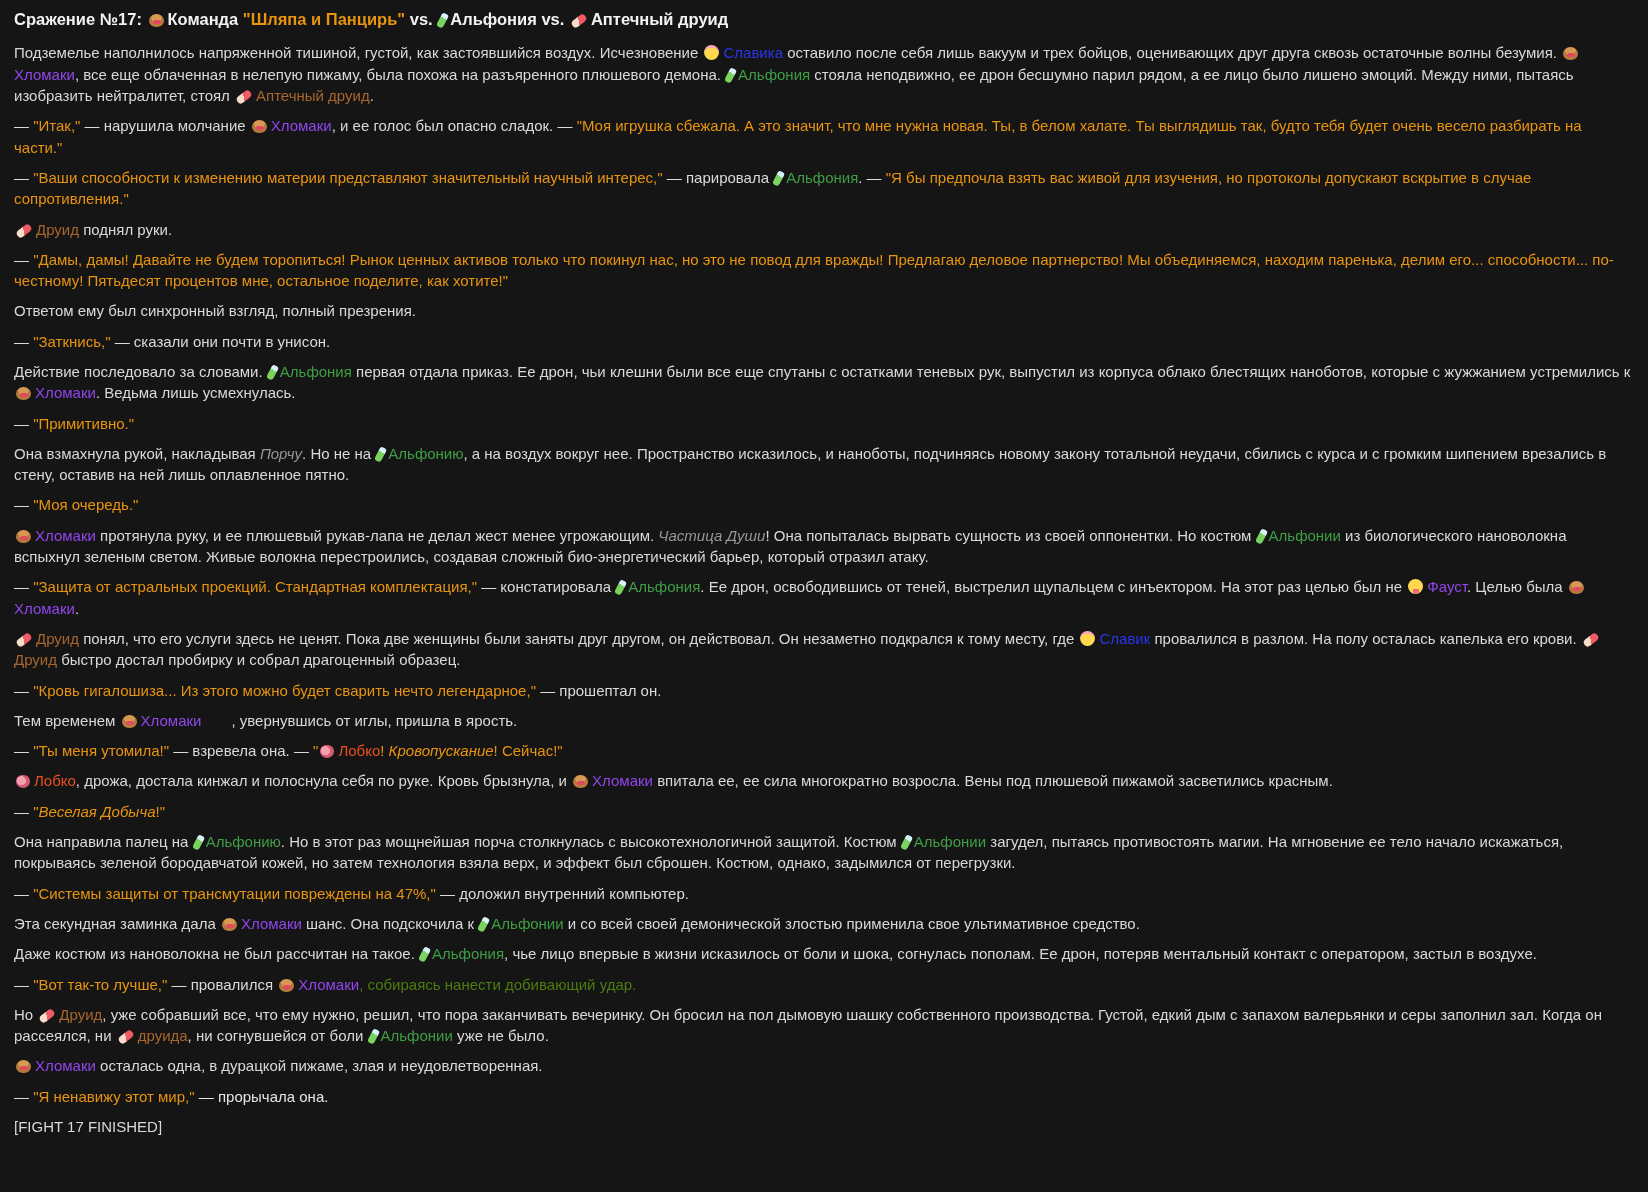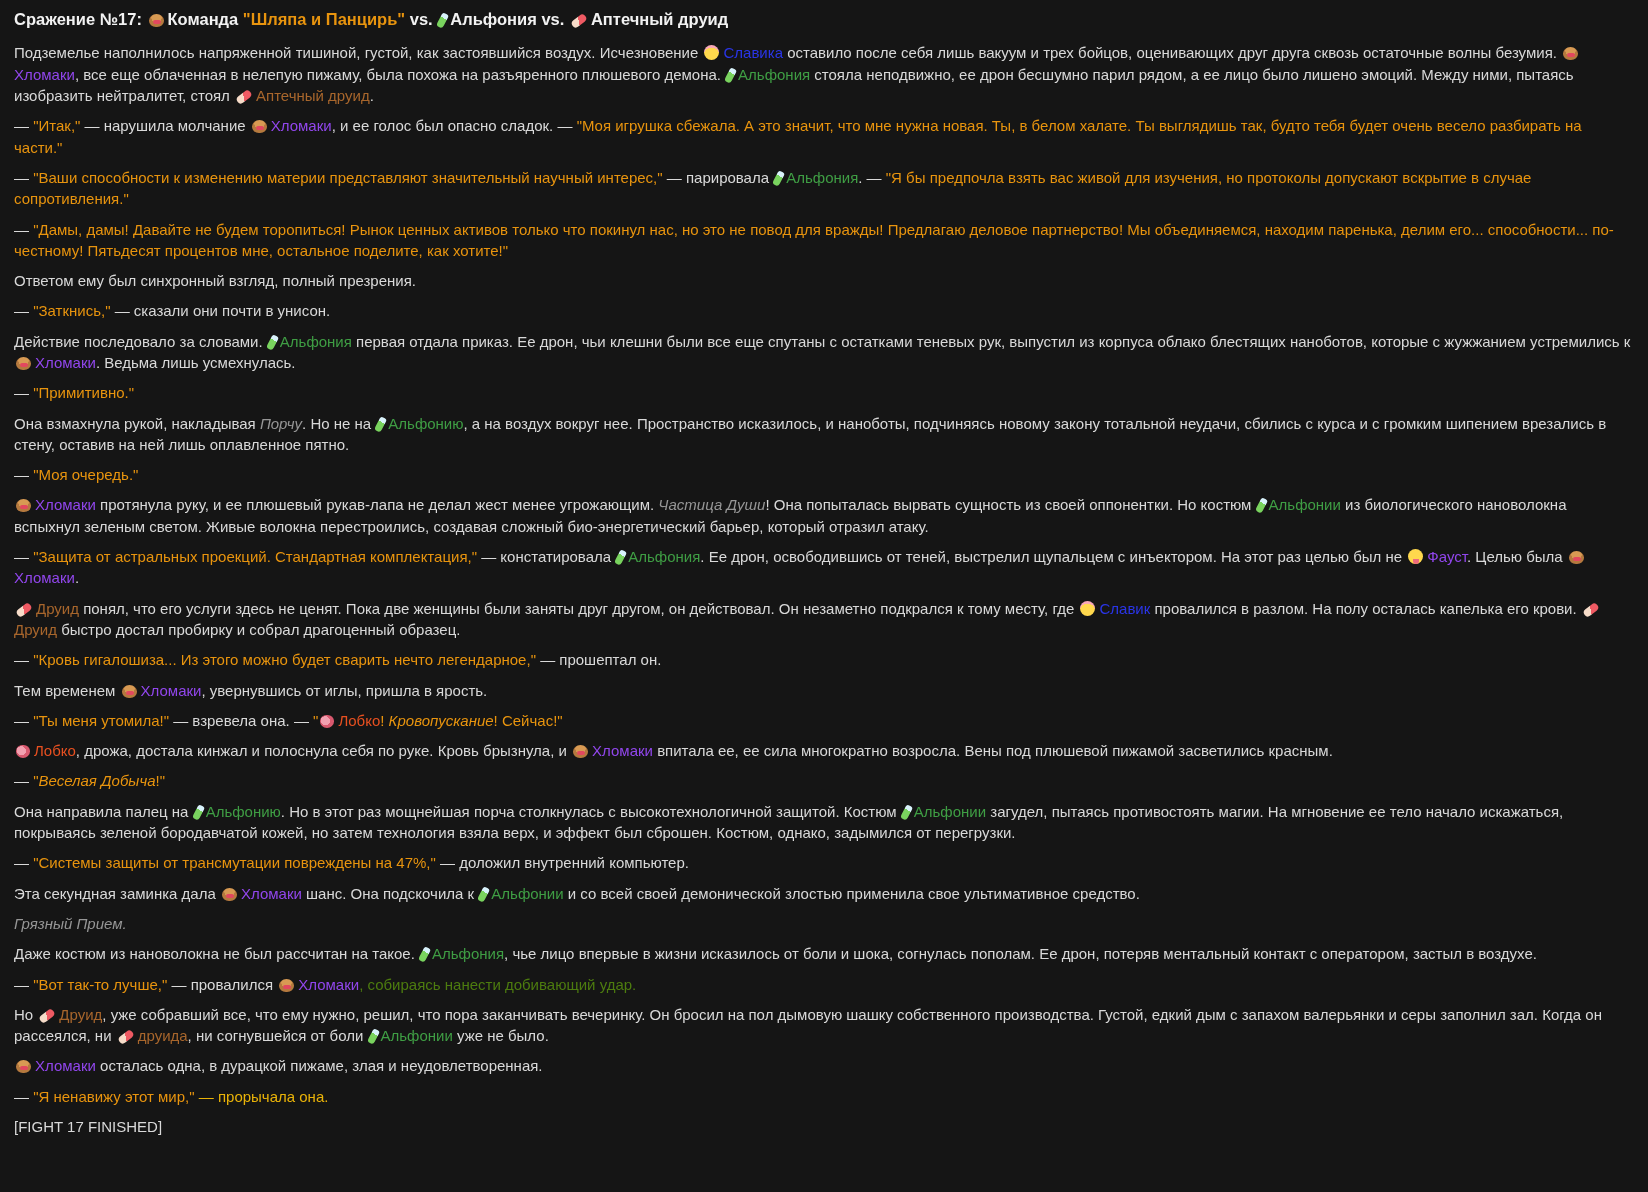--- a/index.html
+++ b/index.html
@@ -30,38 +30,38 @@
     background:radial-gradient(circle at 38% 45%,#f2a0b0 0 40%,#d9596f 41% 100%);}
 </style>
 </head>
 <body>
 
 <main>
     <div class="para title"><span style="color: rgb(242, 242, 242);">Сражение №17: </span><span class="emj emj-hat"></span><span style="color: rgb(242, 242, 242);">Команда </span><span style="color: rgb(232, 148, 14);">"Шляпа и Панцирь"</span><span style="color: rgb(242, 242, 242);"> vs. </span><span class="emj emj-tube"></span><span style="color: rgb(242, 242, 242);">Альфония vs. </span><span class="emj emj-pill"></span><span style="color: rgb(242, 242, 242);">Аптечный друид</span></div>
     <div class="para"><span style="color: rgb(217, 217, 217);">Подземелье наполнилось напряженной тишиной, густой, как застоявшийся воздух. Исчезновение </span><span class="emj emj-head"></span><span style="color: rgb(42, 53, 232);">Славика</span><span style="color: rgb(217, 217, 217);"> оставило после себя лишь вакуум и трех бойцов, оценивающих друг друга сквозь остаточные волны безумия. </span><span class="emj emj-hat"></span><span style="color: rgb(145, 70, 236);">Хломаки</span><span style="color: rgb(217, 217, 217);">, все еще облаченная в нелепую пижаму, была похожа на разъяренного плюшевого демона. </span><span class="emj emj-tube"></span><span style="color: rgb(63, 158, 68);">Альфония</span><span style="color: rgb(217, 217, 217);"> стояла неподвижно, ее дрон бесшумно парил рядом, а ее лицо было лишено эмоций. Между ними, пытаясь изобразить нейтралитет, стоял </span><span class="emj emj-pill"></span><span style="color: rgb(168, 102, 44);">Аптечный друид</span><span style="color: rgb(217, 217, 217);">.</span></div>
     <div class="para"><span style="color: rgb(217, 217, 217);">— </span><span style="color: rgb(232, 148, 14);">"Итак,"</span><span style="color: rgb(217, 217, 217);"> — нарушила молчание </span><span class="emj emj-hat"></span><span style="color: rgb(145, 70, 236);">Хломаки</span><span style="color: rgb(217, 217, 217);">, и ее голос был опасно сладок. — </span><span style="color: rgb(232, 148, 14);">"Моя игрушка сбежала. А это значит, что мне нужна новая. Ты, в белом халате. Ты выглядишь так, будто тебя будет очень весело разбирать на части."</span></div>
     <div class="para"><span style="color: rgb(217, 217, 217);">— </span><span style="color: rgb(232, 148, 14);">"Ваши способности к изменению материи представляют значительный научный интерес,"</span><span style="color: rgb(217, 217, 217);"> — парировала </span><span class="emj emj-tube"></span><span style="color: rgb(63, 158, 68);">Альфония</span><span style="color: rgb(217, 217, 217);">. — </span><span style="color: rgb(232, 148, 14);">"Я бы предпочла взять вас живой для изучения, но протоколы допускают вскрытие в случае сопротивления."</span></div>
+    <div class="para"><span class="emj emj-pill"></span><span style="color: rgb(168, 102, 44);">Друид</span><span style="color: rgb(217, 217, 217);"> поднял руки.</span></div>
     <div class="para"><span style="color: rgb(217, 217, 217);">— </span><span style="color: rgb(232, 148, 14);">"Дамы, дамы! Давайте не будем торопиться! Рынок ценных активов только что покинул нас, но это не повод для вражды! Предлагаю деловое партнерство! Мы объединяемся, находим паренька, делим его... способности... по-честному! Пятьдесят процентов мне, остальное поделите, как хотите!"</span></div>
     <div class="para"><span style="color: rgb(217, 217, 217);">Ответом ему был синхронный взгляд, полный презрения.</span></div>
     <div class="para"><span style="color: rgb(217, 217, 217);">— </span><span style="color: rgb(232, 148, 14);">"Заткнись,"</span><span style="color: rgb(217, 217, 217);"> — сказали они почти в унисон.</span></div>
     <div class="para"><span style="color: rgb(217, 217, 217);">Действие последовало за словами. </span><span class="emj emj-tube"></span><span style="color: rgb(63, 158, 68);">Альфония</span><span style="color: rgb(217, 217, 217);"> первая отдала приказ. Ее дрон, чьи клешни были все еще спутаны с остатками теневых рук, выпустил из корпуса облако блестящих наноботов, которые с жужжанием устремились к </span><span class="emj emj-hat"></span><span style="color: rgb(145, 70, 236);">Хломаки</span><span style="color: rgb(217, 217, 217);">. Ведьма лишь усмехнулась.</span></div>
     <div class="para"><span style="color: rgb(217, 217, 217);">— </span><span style="color: rgb(232, 148, 14);">"Примитивно."</span></div>
     <div class="para"><span style="color: rgb(217, 217, 217);">Она взмахнула рукой, накладывая </span><span style="color: rgb(150, 150, 150); font-style: italic;">Порчу</span><span style="color: rgb(217, 217, 217);">. Но не на </span><span class="emj emj-tube"></span><span style="color: rgb(63, 158, 68);">Альфонию</span><span style="color: rgb(217, 217, 217);">, а на воздух вокруг нее. Пространство исказилось, и наноботы, подчиняясь новому закону тотальной неудачи, сбились с курса и с громким шипением врезались в стену, оставив на ней лишь оплавленное пятно.</span></div>
     <div class="para"><span style="color: rgb(217, 217, 217);">— </span><span style="color: rgb(232, 148, 14);">"Моя очередь."</span></div>
     <div class="para"><span class="emj emj-hat"></span><span style="color: rgb(145, 70, 236);">Хломаки</span><span style="color: rgb(217, 217, 217);"> протянула руку, и ее плюшевый рукав-лапа не делал жест менее угрожающим. </span><span style="color: rgb(150, 150, 150); font-style: italic;">Частица Души</span><span style="color: rgb(217, 217, 217);">! Она попыталась вырвать сущность из своей оппонентки. Но костюм </span><span class="emj emj-tube"></span><span style="color: rgb(63, 158, 68);">Альфонии</span><span style="color: rgb(217, 217, 217);"> из биологического нановолокна вспыхнул зеленым светом. Живые волокна перестроились, создавая сложный био-энергетический барьер, который отразил атаку.</span></div>
     <div class="para"><span style="color: rgb(217, 217, 217);">— </span><span style="color: rgb(232, 148, 14);">"Защита от астральных проекций. Стандартная комплектация,"</span><span style="color: rgb(217, 217, 217);"> — констатировала </span><span class="emj emj-tube"></span><span style="color: rgb(63, 158, 68);">Альфония</span><span style="color: rgb(217, 217, 217);">. Ее дрон, освободившись от теней, выстрелил щупальцем с инъектором. На этот раз целью был не </span><span class="emj emj-face"></span><span style="color: rgb(145, 70, 236);">Фауст</span><span style="color: rgb(217, 217, 217);">. Целью была </span><span class="emj emj-hat"></span><span style="color: rgb(145, 70, 236);">Хломаки</span><span style="color: rgb(217, 217, 217);">.</span></div>
     <div class="para"><span class="emj emj-pill"></span><span style="color: rgb(168, 102, 44);">Друид</span><span style="color: rgb(217, 217, 217);"> понял, что его услуги здесь не ценят. Пока две женщины были заняты друг другом, он действовал. Он незаметно подкрался к тому месту, где </span><span class="emj emj-head"></span><span style="color: rgb(42, 53, 232);">Славик</span><span style="color: rgb(217, 217, 217);"> провалился в разлом. На полу осталась капелька его крови. </span><span class="emj emj-pill"></span><span style="color: rgb(168, 102, 44);">Друид</span><span style="color: rgb(217, 217, 217);"> быстро достал пробирку и собрал драгоценный образец.</span></div>
     <div class="para"><span style="color: rgb(217, 217, 217);">— </span><span style="color: rgb(232, 148, 14);">"Кровь гигалошиза... Из этого можно будет сварить нечто легендарное,"</span><span style="color: rgb(217, 217, 217);"> — прошептал он.</span></div>
-    <div class="para"><span style="color: rgb(217, 217, 217);">Тем временем </span><span class="emj emj-hat"></span><span style="color: rgb(145, 70, 236);">Хломаки</span><span style="color: rgb(217, 217, 217);">, увернувшись от иглы, пришла в ярость.</span></div>
+    <div class="para"><span style="color: rgb(217, 217, 217);">Тем временем </span><span class="emj emj-hat"></span><span style="color: rgb(145, 70, 236);">Хломаки</span><span style="color: rgb(217, 217, 217); margin-left: 30px;">, увернувшись от иглы, пришла в ярость.</span></div>
     <div class="para"><span style="color: rgb(217, 217, 217);">— </span><span style="color: rgb(232, 148, 14);">"Ты меня утомила!"</span><span style="color: rgb(217, 217, 217);"> — взревела она. — </span><span style="color: rgb(232, 148, 14);">"</span><span class="emj emj-lungs"></span><span style="color: rgb(232, 80, 32);">Лобко</span><span style="color: rgb(232, 148, 14);">! </span><span style="color: rgb(232, 148, 14); font-style: italic;">Кровопускание</span><span style="color: rgb(232, 148, 14);">! Сейчас!"</span></div>
     <div class="para"><span class="emj emj-lungs"></span><span style="color: rgb(232, 80, 32);">Лобко</span><span style="color: rgb(217, 217, 217);">, дрожа, достала кинжал и полоснула себя по руке. Кровь брызнула, и </span><span class="emj emj-hat"></span><span style="color: rgb(145, 70, 236);">Хломаки</span><span style="color: rgb(217, 217, 217);"> впитала ее, ее сила многократно возросла. Вены под плюшевой пижамой засветились красным.</span></div>
     <div class="para"><span style="color: rgb(217, 217, 217);">— </span><span style="color: rgb(232, 148, 14);">"</span><span style="color: rgb(232, 148, 14); font-style: italic;">Веселая Добыча</span><span style="color: rgb(232, 148, 14);">!"</span></div>
     <div class="para"><span style="color: rgb(217, 217, 217);">Она направила палец на </span><span class="emj emj-tube"></span><span style="color: rgb(63, 158, 68);">Альфонию</span><span style="color: rgb(217, 217, 217);">. Но в этот раз мощнейшая порча столкнулась с высокотехнологичной защитой. Костюм </span><span class="emj emj-tube"></span><span style="color: rgb(63, 158, 68);">Альфонии</span><span style="color: rgb(217, 217, 217);"> загудел, пытаясь противостоять магии. На мгновение ее тело начало искажаться, покрываясь зеленой бородавчатой кожей, но затем технология взяла верх, и эффект был сброшен. Костюм, однако, задымился от перегрузки.</span></div>
     <div class="para"><span style="color: rgb(217, 217, 217);">— </span><span style="color: rgb(232, 148, 14);">"Системы защиты от трансмутации повреждены на 47%,"</span><span style="color: rgb(217, 217, 217);"> — доложил внутренний компьютер.</span></div>
     <div class="para"><span style="color: rgb(217, 217, 217);">Эта секундная заминка дала </span><span class="emj emj-hat"></span><span style="color: rgb(145, 70, 236);">Хломаки</span><span style="color: rgb(217, 217, 217);"> шанс. Она подскочила к </span><span class="emj emj-tube"></span><span style="color: rgb(63, 158, 68);">Альфонии</span><span style="color: rgb(217, 217, 217);"> и со всей своей демонической злостью применила свое ультимативное средство.</span></div>
-    <div class="para"><span style="color: rgb(150, 150, 150); font-style: italic;">Грязный Прием.</span></div>
     <div class="para"><span style="color: rgb(217, 217, 217);">Даже костюм из нановолокна не был рассчитан на такое. </span><span class="emj emj-tube"></span><span style="color: rgb(63, 158, 68);">Альфония</span><span style="color: rgb(217, 217, 217);">, чье лицо впервые в жизни исказилось от боли и шока, согнулась пополам. Ее дрон, потеряв ментальный контакт с оператором, застыл в воздухе.</span></div>
     <div class="para"><span style="color: rgb(217, 217, 217);">— </span><span style="color: rgb(232, 148, 14);">"Вот так-то лучше,"</span><span style="color: rgb(217, 217, 217);"> — провалился </span><span class="emj emj-hat"></span><span style="color: rgb(145, 70, 236);">Хломаки</span><span style="color: #4d7c0f;">, собираясь нанести добивающий удар.</span></div>
     <div class="para"><span style="color: rgb(217, 217, 217);">Но </span><span class="emj emj-pill"></span><span style="color: rgb(168, 102, 44);">Друид</span><span style="color: rgb(217, 217, 217);">, уже собравший все, что ему нужно, решил, что пора заканчивать вечеринку. Он бросил на пол дымовую шашку собственного производства. Густой, едкий дым с запахом валерьянки и серы заполнил зал. Когда он рассеялся, ни </span><span class="emj emj-pill"></span><span style="color: rgb(168, 102, 44);">друида</span><span style="color: rgb(217, 217, 217);">, ни согнувшейся от боли </span><span class="emj emj-tube"></span><span style="color: rgb(63, 158, 68);">Альфонии</span><span style="color: rgb(217, 217, 217);"> уже не было.</span></div>
     <div class="para"><span class="emj emj-hat"></span><span style="color: rgb(145, 70, 236);">Хломаки</span><span style="color: rgb(217, 217, 217);"> осталась одна, в дурацкой пижаме, злая и неудовлетворенная.</span></div>
-    <div class="para"><span style="color: rgb(217, 217, 217);">— </span><span style="color: rgb(232, 148, 14);">"Я ненавижу этот мир,"</span><span style="color: #eab308;"> — прорычала она.</span></div>
+    <div class="para"><span style="color: rgb(217, 217, 217);">— </span><span style="color: rgb(232, 148, 14);">"Я ненавижу этот мир,"</span><span style="color: #e5e5e5;"> — прорычала она.</span></div>
     <div class="para"><span style="color: rgb(217, 217, 217);">[FIGHT 17 FINISHED]</span></div>
   </main>
 
 </body></html>

